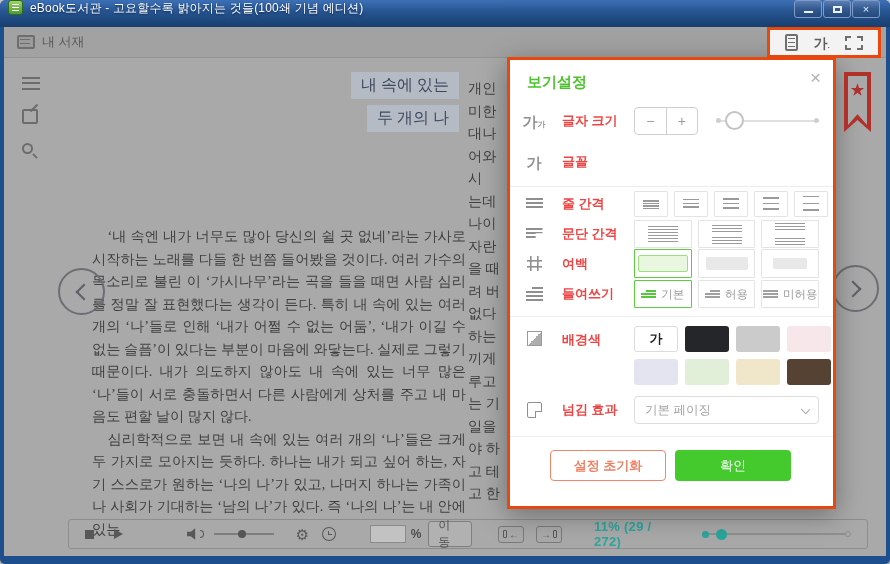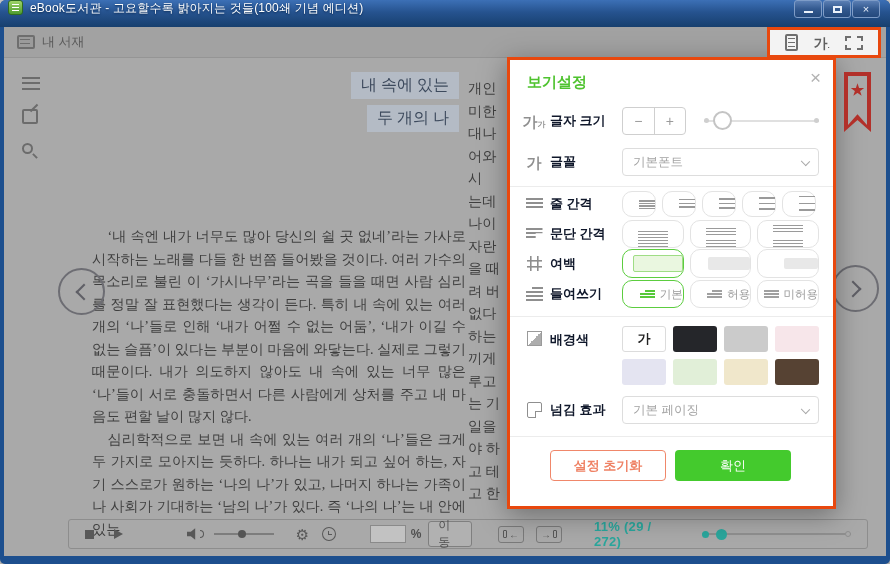--- a/index.html
+++ b/index.html
@@ -112,42 +112,42 @@
   .prg .knob { position:absolute; left:14px; top:-4.5px; width:11px; height:11px; border-radius:50%; background:#2aa69c; }
   .prg .end { position:absolute; right:0; top:-2px; width:6px; height:6px; border-radius:50%; border:1px solid #8f8f8f; background:#a9a9a9; }
 
   
   .modal { position:absolute; left:503px; top:30px; width:329px; height:452px; background:#fff;
            border:3px solid #e8480e; box-shadow:0 6px 26px rgba(0,0,0,.35); z-index:10; }
   .m-title { position:absolute; left:17px; top:13px; font-size:15px; font-weight:700; color:#4fc32f; }
   .m-close { position:absolute; right:12px; top:8px; font-size:19px; color:#b3b3b3; line-height:1; cursor:default; }
   .mrow { position:absolute; left:12px; right:14px; display:flex; align-items:center; }
   .mic { width:24px; display:flex; justify-content:center; color:#8f8f8f; flex:none; }
-  .mlabel { width:72px; flex:none; font-size:13px; font-weight:700; color:#0f172a; margin-left:4px; }
+  .mlabel { width:72px; flex:none; font-size:13px; font-weight:700; color:#ef4444; margin-left:16px; }
   .mctrl { flex:1; display:flex; align-items:center; gap:6px; }
   .divider { position:absolute; left:0; right:0; height:1px; background:#ececec; }
 
   .ga-big { font-size:15px; font-weight:700; color:#8f8f8f; line-height:1; }
   .ga-sm { font-size:8px; font-weight:700; }
 
   .stepper { display:flex; width:64px; height:28px; border:1px solid #cfcfcf; border-radius:4px; overflow:hidden; flex:none; }
   .stepper span { flex:1; display:flex; align-items:center; justify-content:center; color:#9b9b9b; font-size:14px; }
   .stepper span:first-child { border-right:1px solid #cfcfcf; }
   .slider { flex:1; height:2px; background:#e0e0e0; position:relative; margin-left:12px; }
   .slider .sd { position:absolute; left:0; top:-2px; width:5px; height:5px; border-radius:50%; background:#cfcfcf; }
   .slider .sk { position:absolute; left:9px; top:-9px; width:19px; height:19px; border-radius:50%; background:#fff; border:2px solid #c4c4c4; }
   .slider .se { position:absolute; right:0; top:-2px; width:5px; height:5px; border-radius:50%; background:#cfcfcf; }
 
   .dropdown { flex:1; height:28px; border:1px solid #ddd; border-radius:4px; display:flex; align-items:center;
               padding:0 10px; font-size:12.5px; color:#a3a3a3; position:relative; }
   .dropdown .chv { position:absolute; right:9px; top:9px; width:7px; height:7px;
                    border-right:1.5px solid #a8a8a8; border-bottom:1.5px solid #a8a8a8; transform:rotate(45deg) scaleY(.9); }
 
-  .optbtn { height:26px; border:1px solid #e3e3e3; border-radius:10px; background:#fff;
-            display:flex; align-items:center; justify-content:flex-end; }
+  .optbtn { height:26px; border:1px solid #e3e3e3; border-radius:1px; background:#fff;
+            display:flex; align-items:center; justify-content:center; }
   .optbtn.sel { border:1.5px solid #5ccd3f; }
 
   
   .lsb { width:34px; flex:none; }
   .lsb .p { width:16px; }
   .p1 { height:9px;  background:repeating-linear-gradient(#9a9a9a 0 1.6px, transparent 1.6px 2.6px); }
   .p2 { height:11px; background:repeating-linear-gradient(#9a9a9a 0 1.5px, transparent 1.5px 3.6px); }
   .p3 { height:13px; background:repeating-linear-gradient(#9a9a9a 0 1.5px, transparent 1.5px 4.6px); }
   .p4 { height:15px; background:repeating-linear-gradient(#9a9a9a 0 1.5px, transparent 1.5px 5.6px); }
   .p5 { height:17px; background:repeating-linear-gradient(#9a9a9a 0 1.5px, transparent 1.5px 6.6px); }
@@ -353,26 +353,20 @@
             <span class="se"></span>
           </span>
         </span>
       </div>
 
       <div class="mrow r-font">
         <span class="mic">
             <span class="ga-big">가</span>
           </span>
         <span class="mlabel">글꼴</span>
-        <span class="mctrl">
-          <span class="dropdown">
-            <span>기본폰트</span>
-            <span class="chv"></span>
-          </span>
-        </span>
       </div>
 
       <div class="divider d1"></div>
 
       <div class="mrow r-ps">
         <span class="mic">
             <span class="ic-plines"></span>
           </span>
         <span class="mlabel">문단 간격</span>
         <span class="mctrl">

